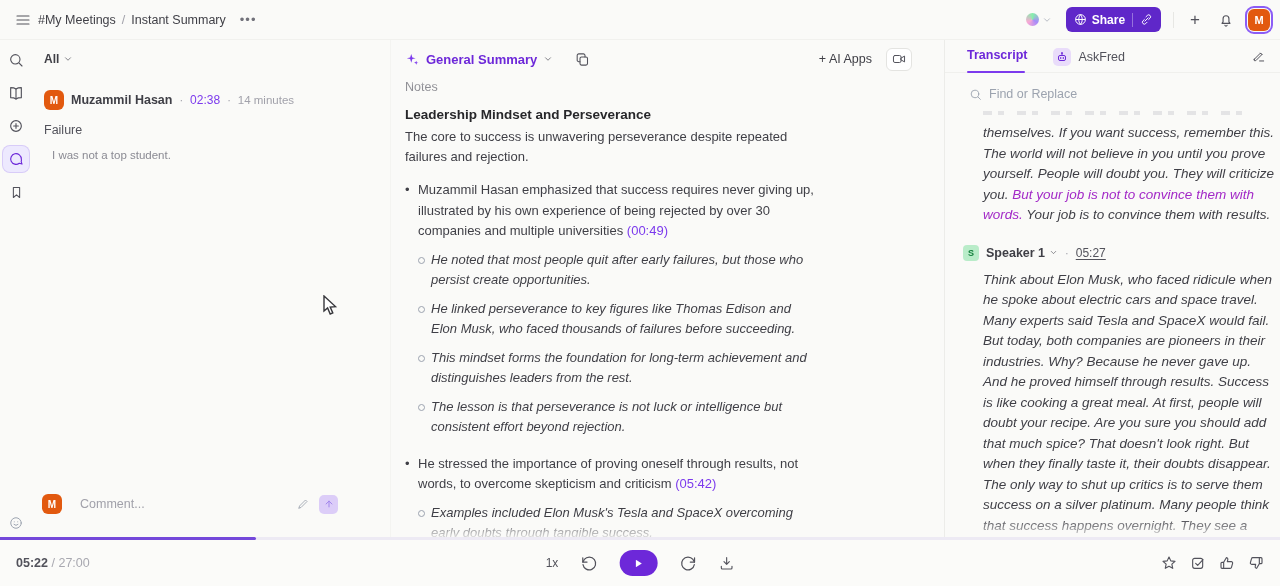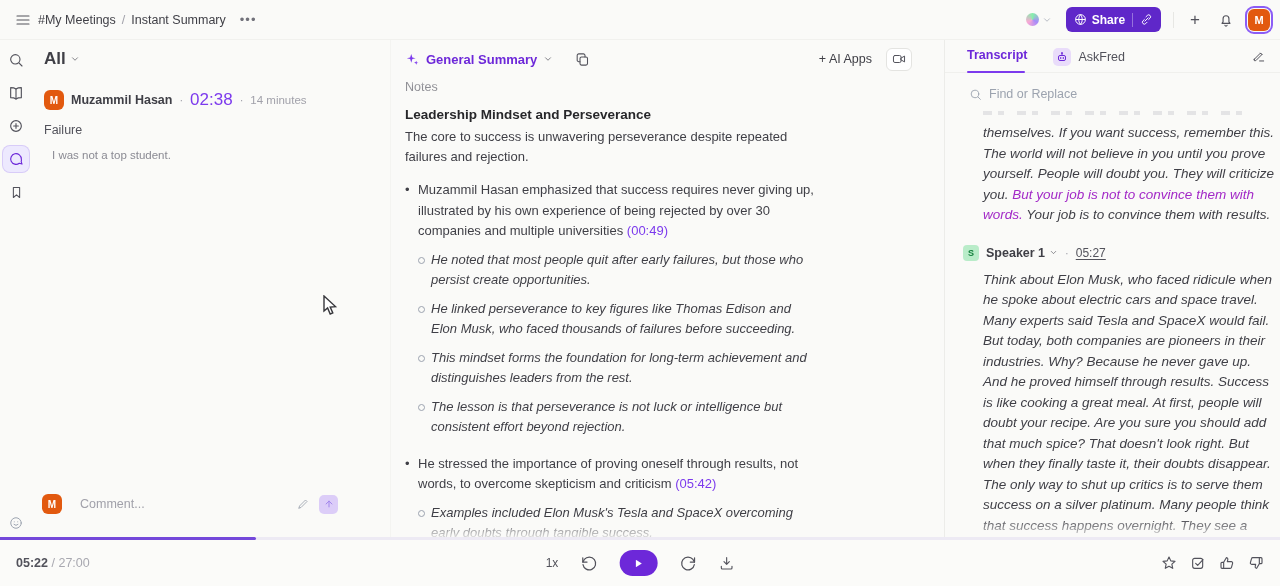--- a/index.html
+++ b/index.html
@@ -32,27 +32,27 @@
   .rail { position:absolute; left:0; top:40px; width:32px; height:500px; display:flex; flex-direction:column; align-items:center; }
   .rail-btn { width:26px; height:26px; display:flex; align-items:center; justify-content:center; margin-bottom:7px; border-radius:7px; cursor:pointer; }
   .rail-btn.first { margin-top:7px; }
   .rail-btn.active { background:#ede9fe; box-shadow:0 0 0 1px #d8ccf8; }
   .rail-btn.active svg { stroke:#6d28d9; }
   .rail-smiley { position:absolute; left:0; bottom:10px; width:32px; display:flex; justify-content:center; cursor:pointer; }
 
   
   .comments { position:absolute; left:32px; top:40px; width:378px; height:500px; }
   .comments-head { height:38px; display:flex; align-items:center; padding-left:12px; }
-  .filter { display:flex; align-items:center; gap:4px; font-size:17px; color:#3f3f46; font-weight:600; cursor:pointer; }
+  .filter { display:flex; align-items:center; gap:4px; font-size:12px; color:#3f3f46; font-weight:600; cursor:pointer; }
   .thread { padding:12px 14px 0 12px; }
   .thread-top { display:flex; align-items:center; gap:7px; }
   .c-avatar { width:20px; height:20px; border-radius:6px; background:#e2590f; color:#fff; font-size:10px; font-weight:700; display:flex; align-items:center; justify-content:center; }
   .c-name { font-size:12.5px; font-weight:700; color:#3f3f46; }
   .c-sep { color:#a1a1aa; font-size:11px; }
-  .c-time { font-size:17px; color:#7c3aed; cursor:pointer; }
+  .c-time { font-size:12px; color:#7c3aed; cursor:pointer; }
   .c-dur { font-size:11.5px; color:#a1a1aa; }
   .c-title { margin-top:13px; font-size:12.5px; color:#52525b; }
   .c-quote { margin-top:12px; margin-left:8px; font-size:11.5px; color:#8a8a93; }
   .composer { position:absolute; left:10px; bottom:20px; width:296px; height:32px; display:flex; align-items:center; }
   .composer .c-avatar { margin-right:18px; }
   .comment-input { flex:1; border:none; outline:none; background:transparent; font-size:12.5px; color:#0c4a6e; font-family:"Liberation Sans",sans-serif; }
   .comment-input::placeholder { color:#a1a1aa; }
   .composer-pencil { margin-right:10px; cursor:pointer; }
   .send-btn { width:19px; height:19px; border-radius:5px; background:#dccdf8; color:#9f7ef0; display:flex; align-items:center; justify-content:center; font-size:11px; cursor:pointer; }
 

